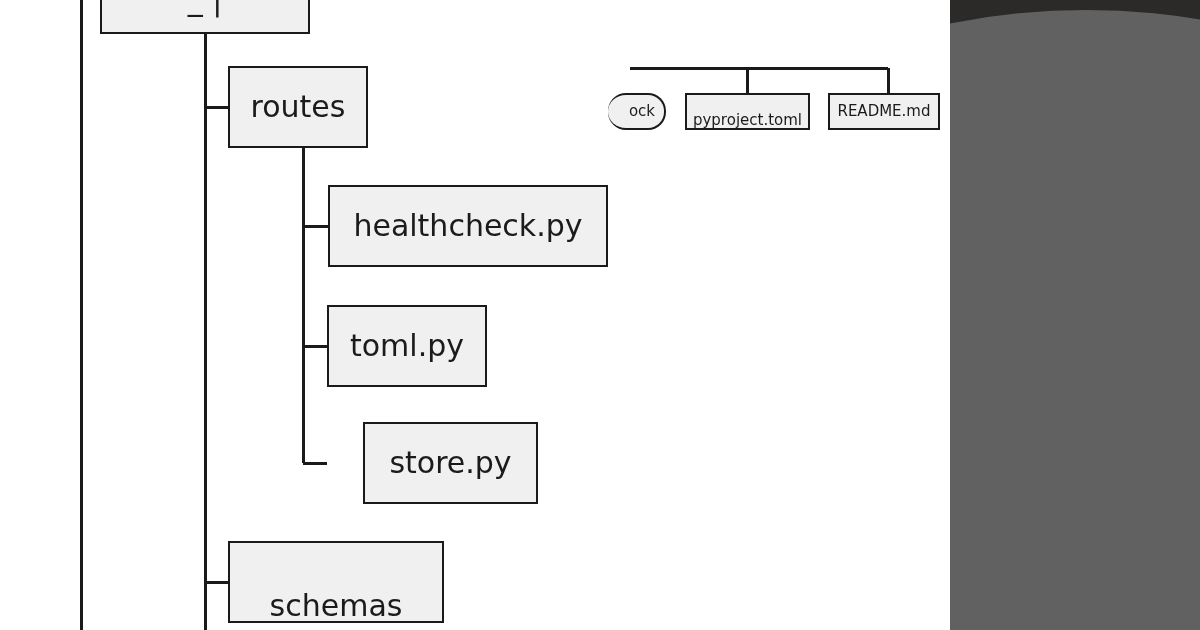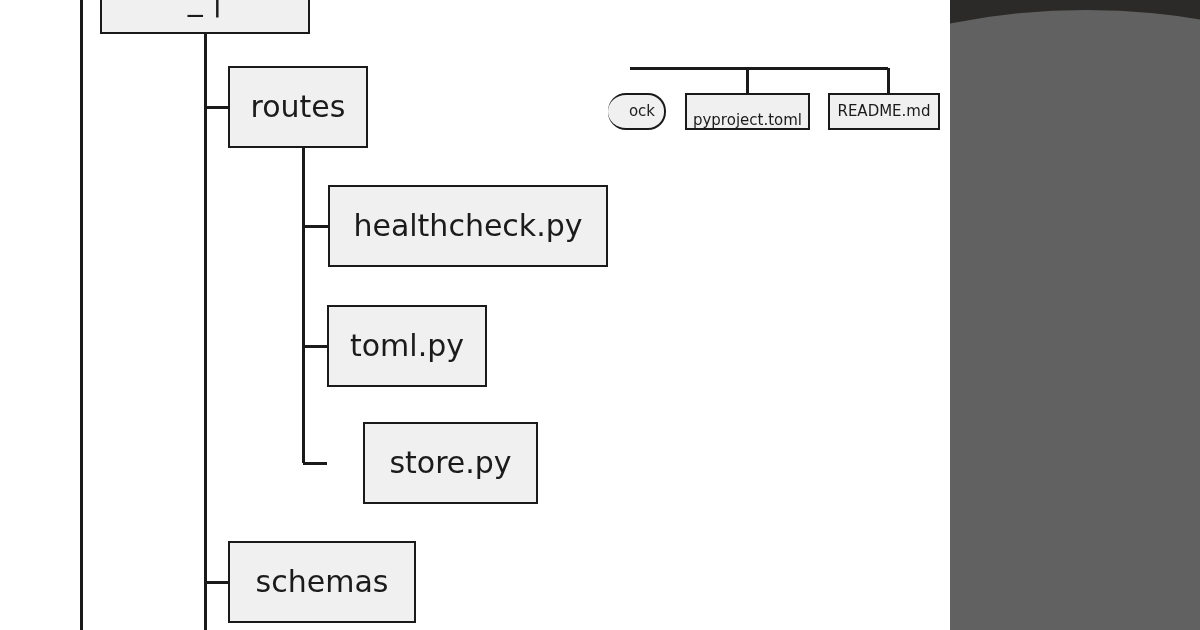--- a/index.html
+++ b/index.html
@@ -110,21 +110,21 @@
     </div>
 
     <div class="node big" style="left:327px; top:305px; width:160px; height:82px;">
       <span>toml.py</span>
     </div>
 
     <div class="node big" style="left:327px; top:422px; width:175px; height:82px;margin-left:36px;">
       <span>store.py</span>
     </div>
 
-    <div class="node big" style="left:228px; top:541px; width:188px; height:82px;">
+    <div class="node big" style="left:228px; top:541px; width:216px; height:82px;align-items:flex-end;">
       <span>schemas</span>
     </div>
 
     <div class="node small" style="left:608px; top:93px; width:58px; height:37px; border-left:none; justify-content:flex-end; padding-right:9px;border-radius:18px;">
       <span>ock</span>
     </div>
 
     <div class="node small" style="left:685px; top:93px; width:125px; height:37px;align-items:flex-end;">
       <span>pyproject.toml</span>
     </div>

